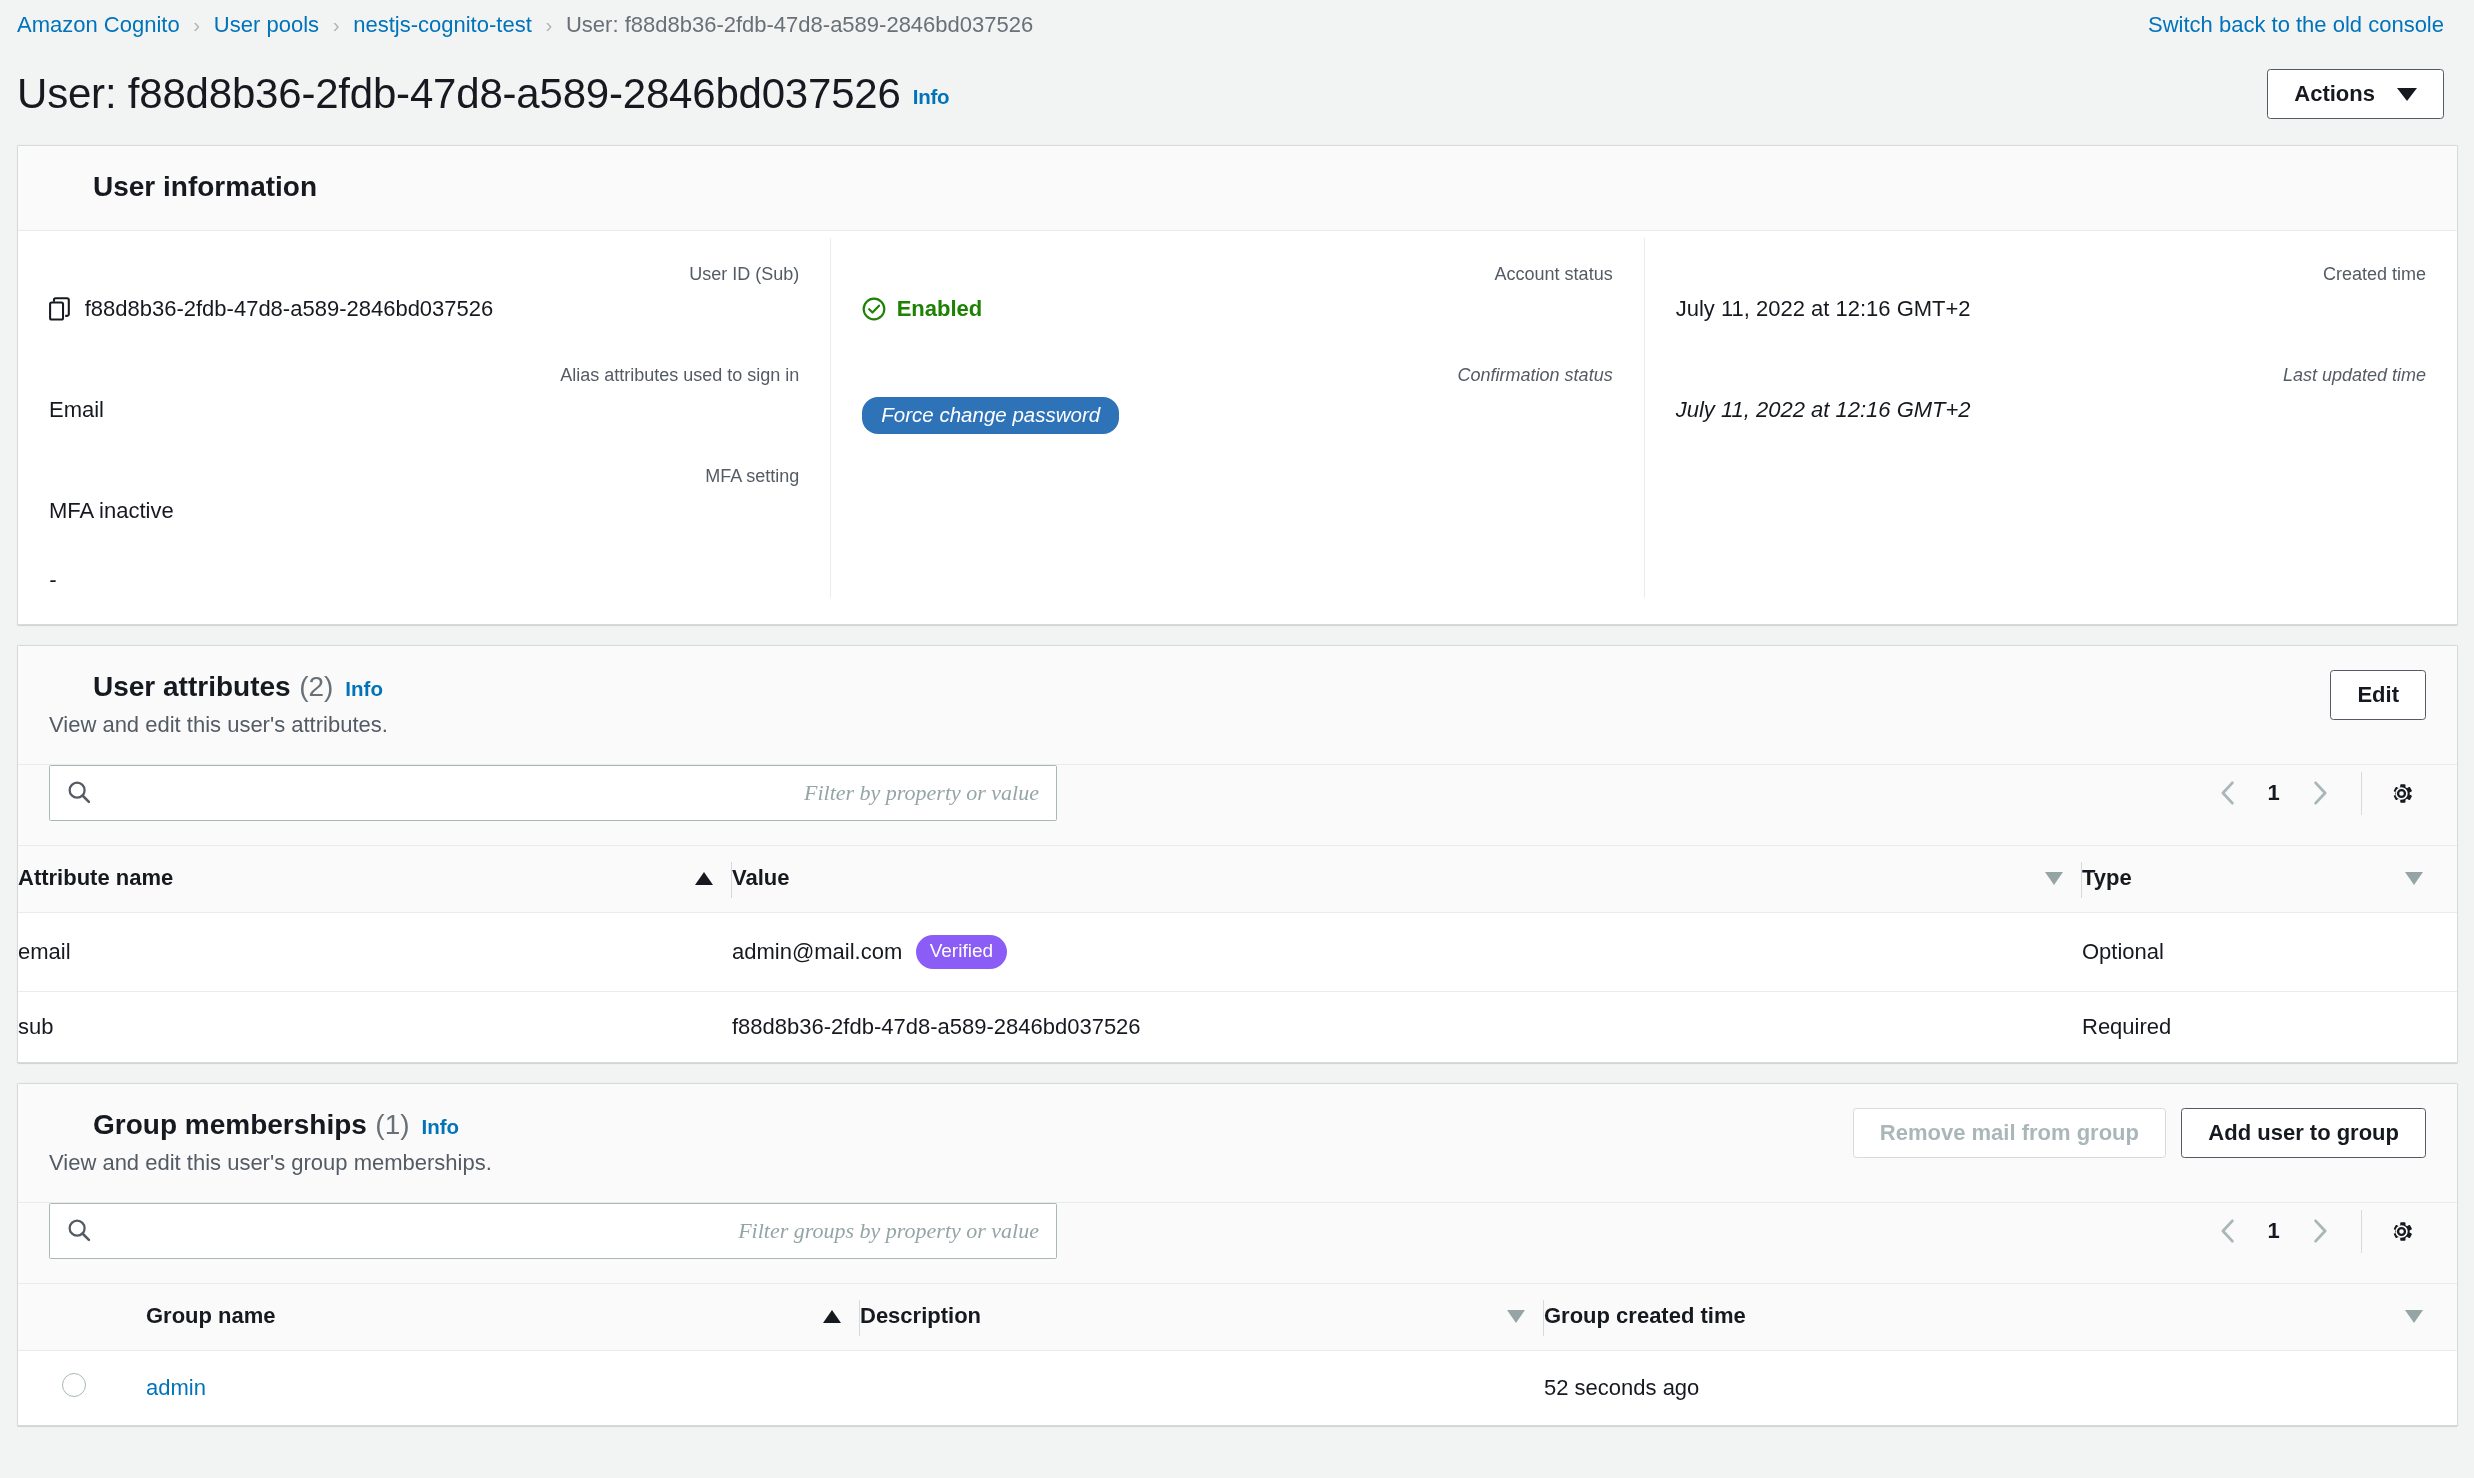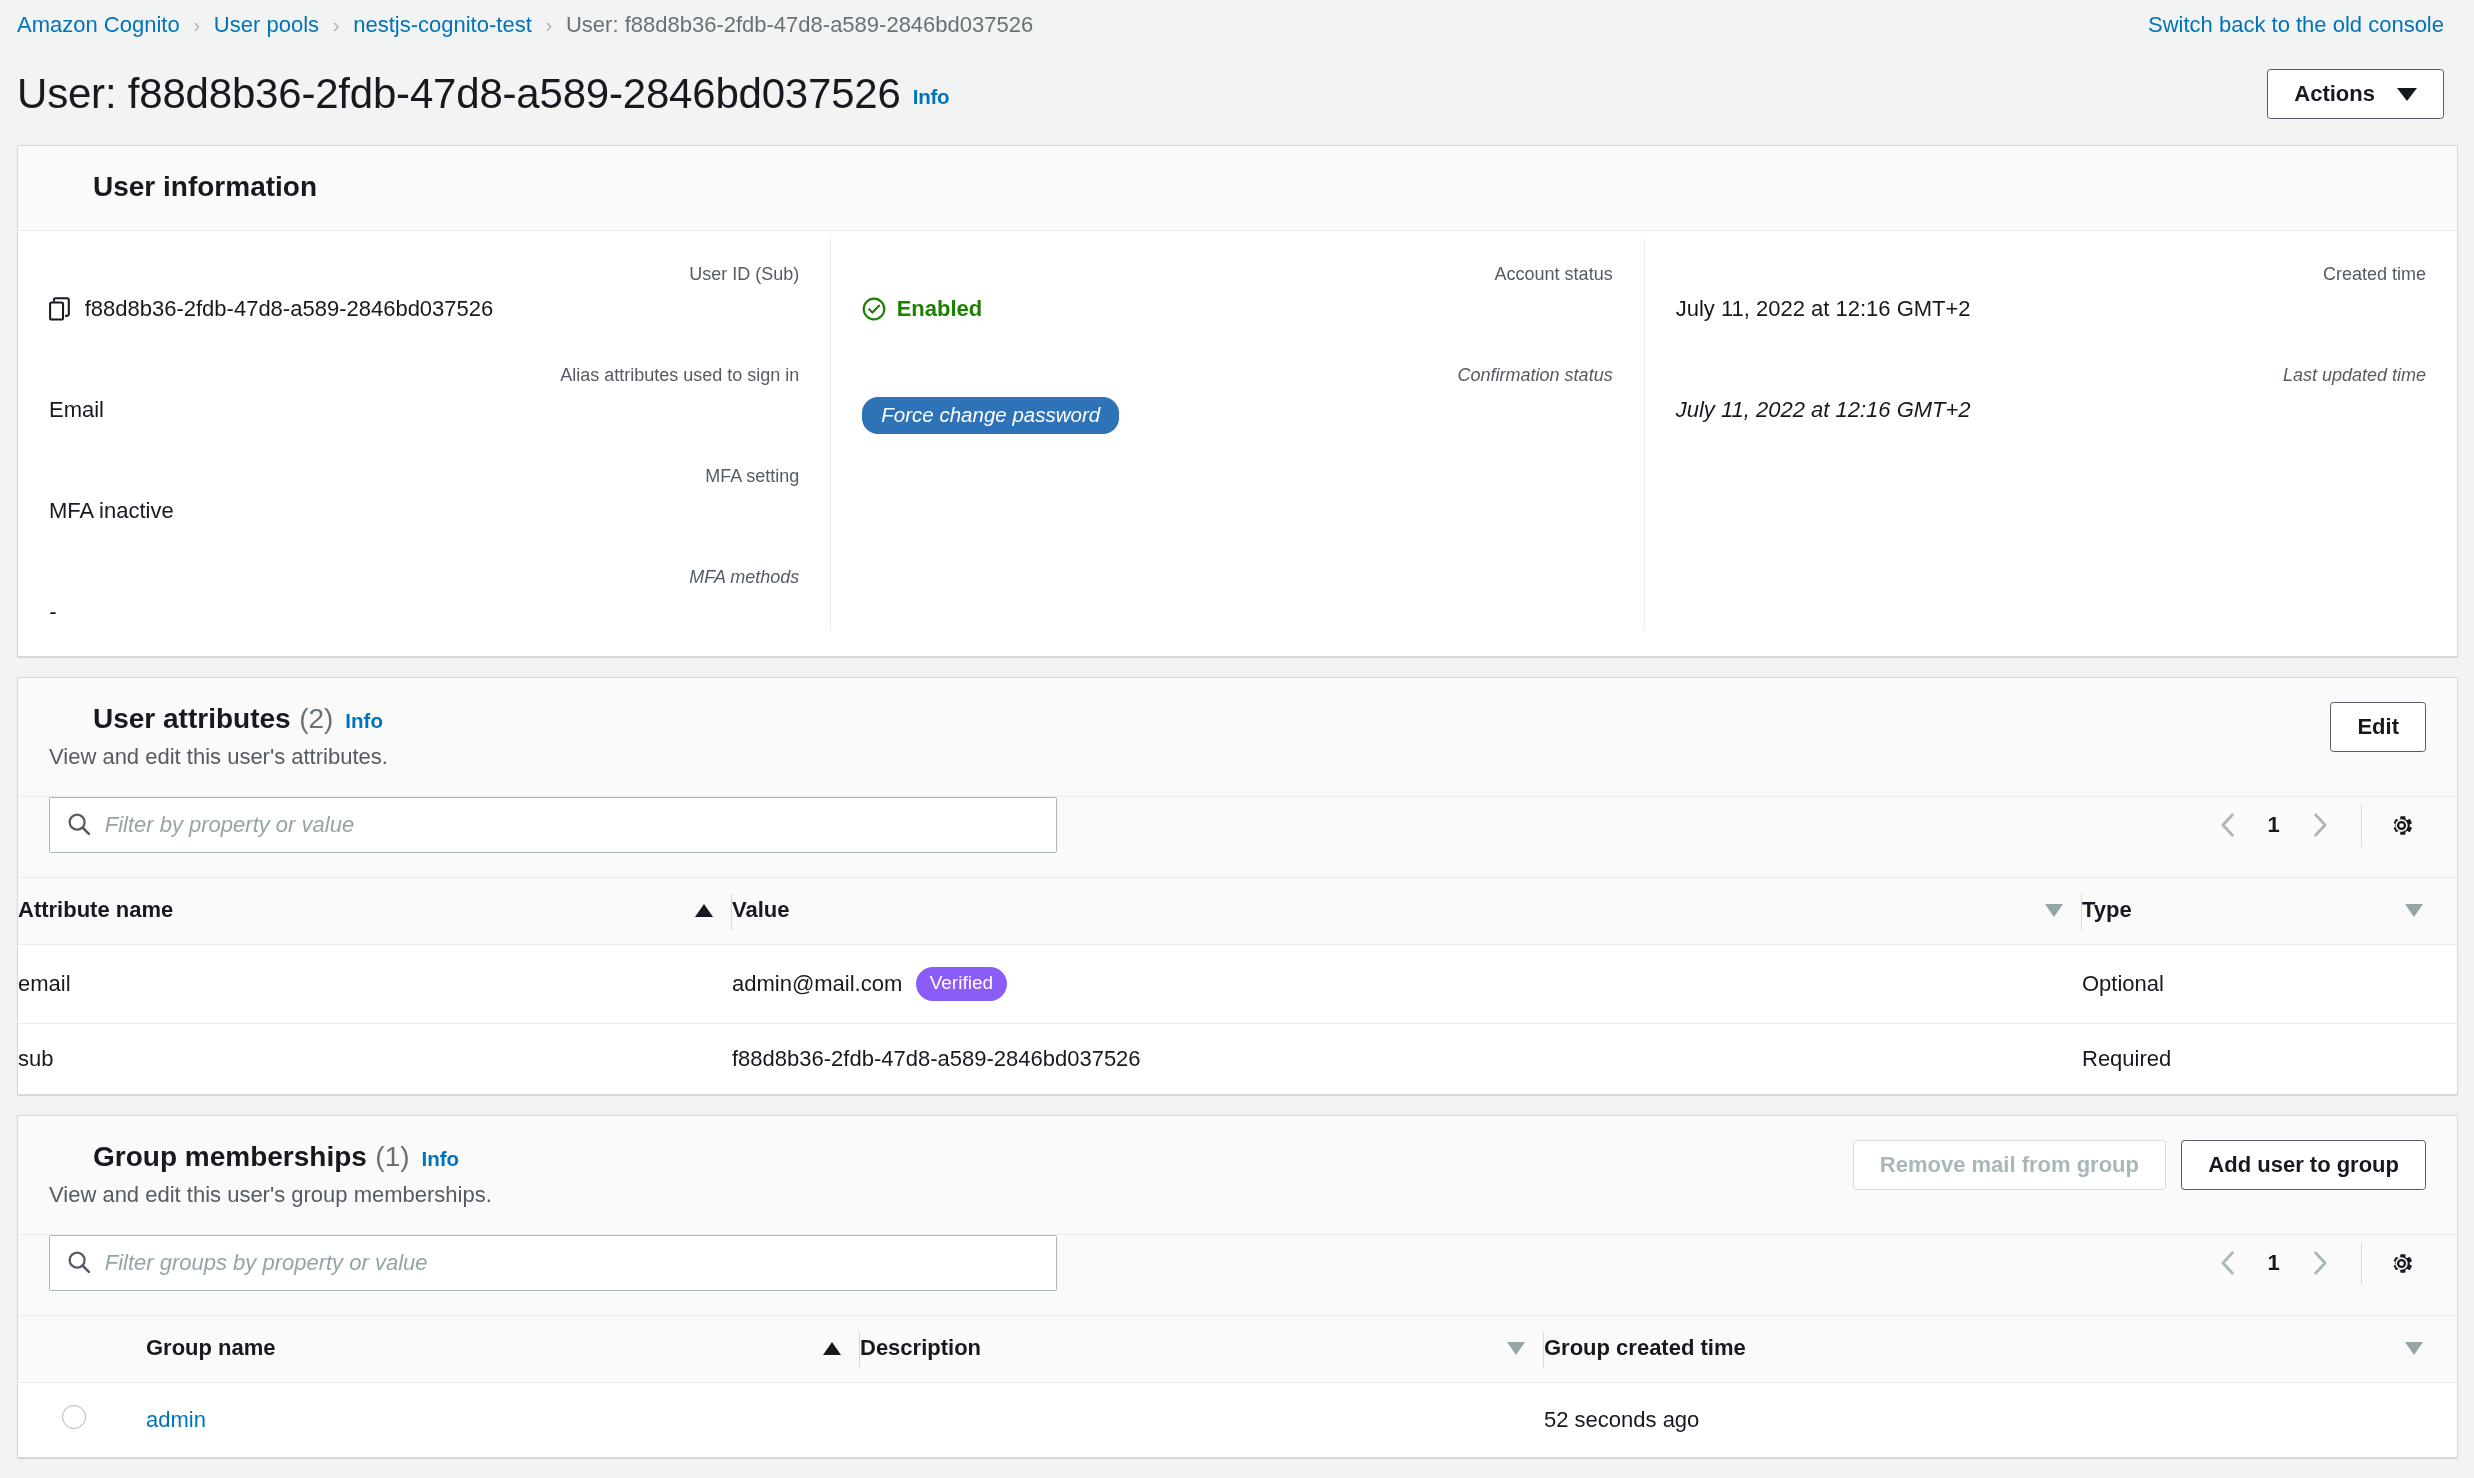--- a/index.html
+++ b/index.html
@@ -201,25 +201,26 @@
     background: #ffffff;
     display: flex;
     align-items: center;
     padding: 0 17px;
     gap: 13.7px;
     cursor: text;
   }
   .filter-input input {
     border: none;
     outline: none;
-    font-family: Liberation Sans, sans-serif;
+    font-family: Liberation Serif, serif;
     font-size: 22px;
     color: #14532d;
     background: transparent;
     width: 100%;
+    text-align: right;
   }
   .filter-input input::placeholder {
     color: #95a5a6;
     font-style: italic;
   }
 
   .pagination {
     margin-left: auto;
     display: flex;
     align-items: center;
@@ -377,21 +378,20 @@
         <div class="info-label">Alias attributes used to sign in</div>
         <div class="info-value">Email</div>
       </div>
 
       <div class="info-block">
         <div class="info-label">MFA setting</div>
         <div class="info-value">MFA inactive</div>
       </div>
 
       <div class="info-block">
-        <div class="info-label">MFA methods</div>
         <div class="info-value">-</div>
       </div>
     </div>
 
     <div class="info-col">
       <div class="info-block">
         <div class="info-label">Account status</div>
         <div class="status-enabled">
           <svg width="24" height="24" viewBox="0 0 20 20">
             <circle cx="10" cy="10" r="8.6" fill="none" stroke="#1d8102" stroke-width="1.8"></circle>

